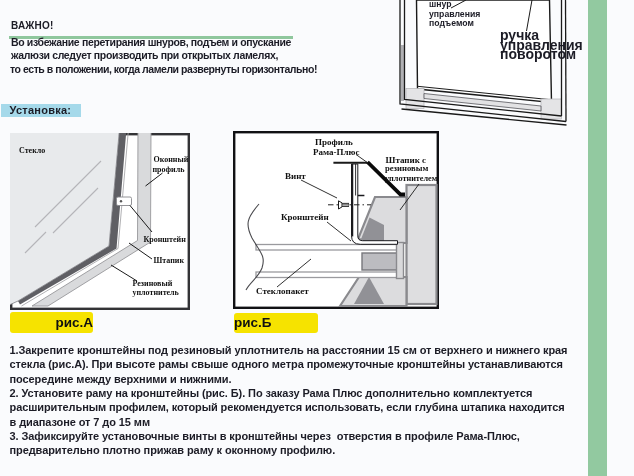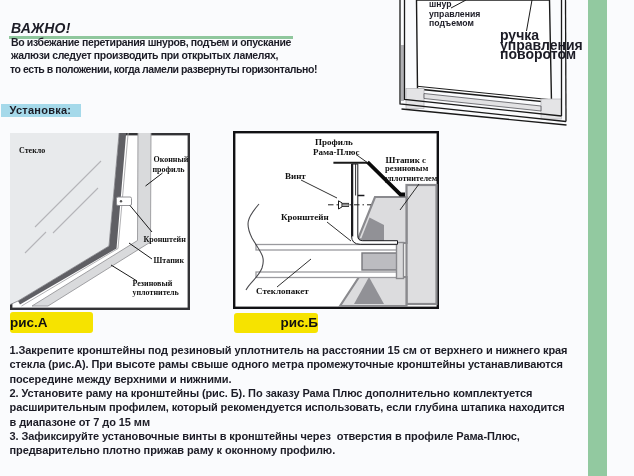--- a/index.html
+++ b/index.html
@@ -8,21 +8,21 @@
   .abs{position:absolute;}
   #page{position:relative;width:634px;height:476px;}
   .btxt{font-weight:bold;color:#1c1c26;}
 </style>
 </head>
 <body>
 <div id="page">
 
   <div class="abs" style="left:588px;top:0;width:19px;height:476px;background:#92c9a0;"></div>
 
-  <div class="abs btxt" style="left:11px;top:20px;font-size:14px;letter-spacing:0.2px;font-style:italic;">ВАЖНО!</div>
+  <div class="abs btxt" style="left:11px;top:20px;font-size:10px;letter-spacing:0.2px;">ВАЖНО!</div>
   <div class="abs" style="left:9px;top:35.5px;width:284px;height:3.8px;background:#8fc79d;"></div>
 
   <div class="abs btxt" style="left:11px;top:36px;font-size:10.5px;line-height:13.3px;letter-spacing:-0.35px;white-space:nowrap;">Во избежание перетирания шнуров, подъем и опускание<br>жалюзи следует производить при открытых ламелях,<br><span style="letter-spacing:-0.45px;margin-left:-1px">то есть в положении, когда ламели развернуты горизонтально!</span></div>
 
   <div class="abs btxt" style="left:1px;top:104px;height:12.5px;background:#a5d9ea;font-size:11px;letter-spacing:0.25px;line-height:12.5px;padding:0 9.5px 0 8.5px;text-align:right;">Установка:</div>
 
   <svg class="abs" style="left:393px;top:0;" width="180" height="126" viewBox="0 0 180 126">
 
     <polygon points="23.5,0 156.5,0 158.5,102.5 24.5,89" fill="#fff" stroke="#1a1a1a" stroke-width="1.4"></polygon>
     <path d="M24.5,86.3 L158.5,99.8" stroke="#1a1a1a" stroke-width="1" fill="none"></path>
@@ -78,21 +78,21 @@
       <text x="122.5" y="161.5">уплотнитель</text>
 
       <g stroke="#1a1a1a" stroke-width="1">
         <line x1="152.5" y1="40" x2="135.5" y2="53"></line>
         <line x1="120" y1="72.5" x2="142" y2="99"></line>
         <line x1="142" y1="126" x2="119" y2="110"></line>
         <line x1="127" y1="148" x2="101" y2="132"></line>
       </g>
     </g>
   </svg>
-  <div class="abs btxt" style="left:10px;top:312px;width:83px;height:21px;background:#f6e300;border-radius:3px;font-size:13.5px;line-height:21px;text-align:left;color:#111;">рис.А</div>
+  <div class="abs btxt" style="left:10px;top:312px;width:83px;height:21px;background:#f6e300;border-radius:3px;font-size:13.5px;line-height:21px;text-align:right;color:#111;">рис.А</div>
 
   <svg class="abs" style="left:233px;top:131px;" width="206" height="178" viewBox="0 0 206 178">
     <rect x="1.2" y="1.2" width="203.6" height="175.6" fill="#ffffff" stroke="#111114" stroke-width="2.4"></rect>
 
     <rect x="173.5" y="54" width="30" height="119" fill="#dedee0" stroke="#8a8a8e" stroke-width="2.2"></rect>
 
     <polygon points="142,66 173.5,66 173.5,112 151,112 125,108" fill="#dcdcde" stroke="#8a8a8e" stroke-width="2.2"></polygon>
     <polygon points="136.5,86.5 151,94 151,112 127.5,109.5" fill="#919196"></polygon>
 
     <polygon points="107,175 126,146 173.5,146 173.5,175" fill="#dcdcde" stroke="#8a8a8e" stroke-width="2.2"></polygon>
@@ -130,17 +130,17 @@
       <text x="23" y="163">Стеклопакет</text>
     </g>
     <g stroke="#1a1a1a" stroke-width="0.9" fill="none">
       <line x1="123" y1="23.5" x2="135" y2="32"></line>
       <line x1="68" y1="49" x2="104" y2="67"></line>
       <line x1="94" y1="91" x2="118" y2="110"></line>
       <line x1="186" y1="53" x2="167" y2="79"></line>
       <line x1="44" y1="156" x2="78" y2="128"></line>
     </g>
   </svg>
-  <div class="abs btxt" style="left:234px;top:313px;width:84px;height:20px;background:#f6e300;border-radius:3px;font-size:13.5px;line-height:20px;text-align:right;color:#111;">рис.Б</div>
+  <div class="abs btxt" style="left:234px;top:313px;width:84px;height:20px;background:#f6e300;border-radius:3px;font-size:13.5px;line-height:20px;text-align:left;color:#111;">рис.Б</div>
 
   <div class="abs btxt" style="left:9.5px;top:343.1px;width:620px;font-size:11px;line-height:14.33px;letter-spacing:-0.09px;white-space:nowrap;">1.Закрепите кронштейны под резиновый уплотнитель на расстоянии 15 см от верхнего и нижнего края<br>стекла (рис.А). При высоте рамы свыше одного метра промежуточные кронштейны устанавливаются<br>посередине между верхними и нижними.<br>2. Установите раму на кронштейны (рис. Б). По заказу Рама Плюс дополнительно комплектуется<br>расширительным профилем, который рекомендуется использовать, если глубина штапика находится<br>в диапазоне от 7 до 15 мм<br>3. Зафиксируйте установочные винты в кронштейны через&nbsp; отверстия в профиле Рама-Плюс,<br>предварительно плотно прижав раму к оконному профилю.</div>
 
 </div>
 
 </body></html>

